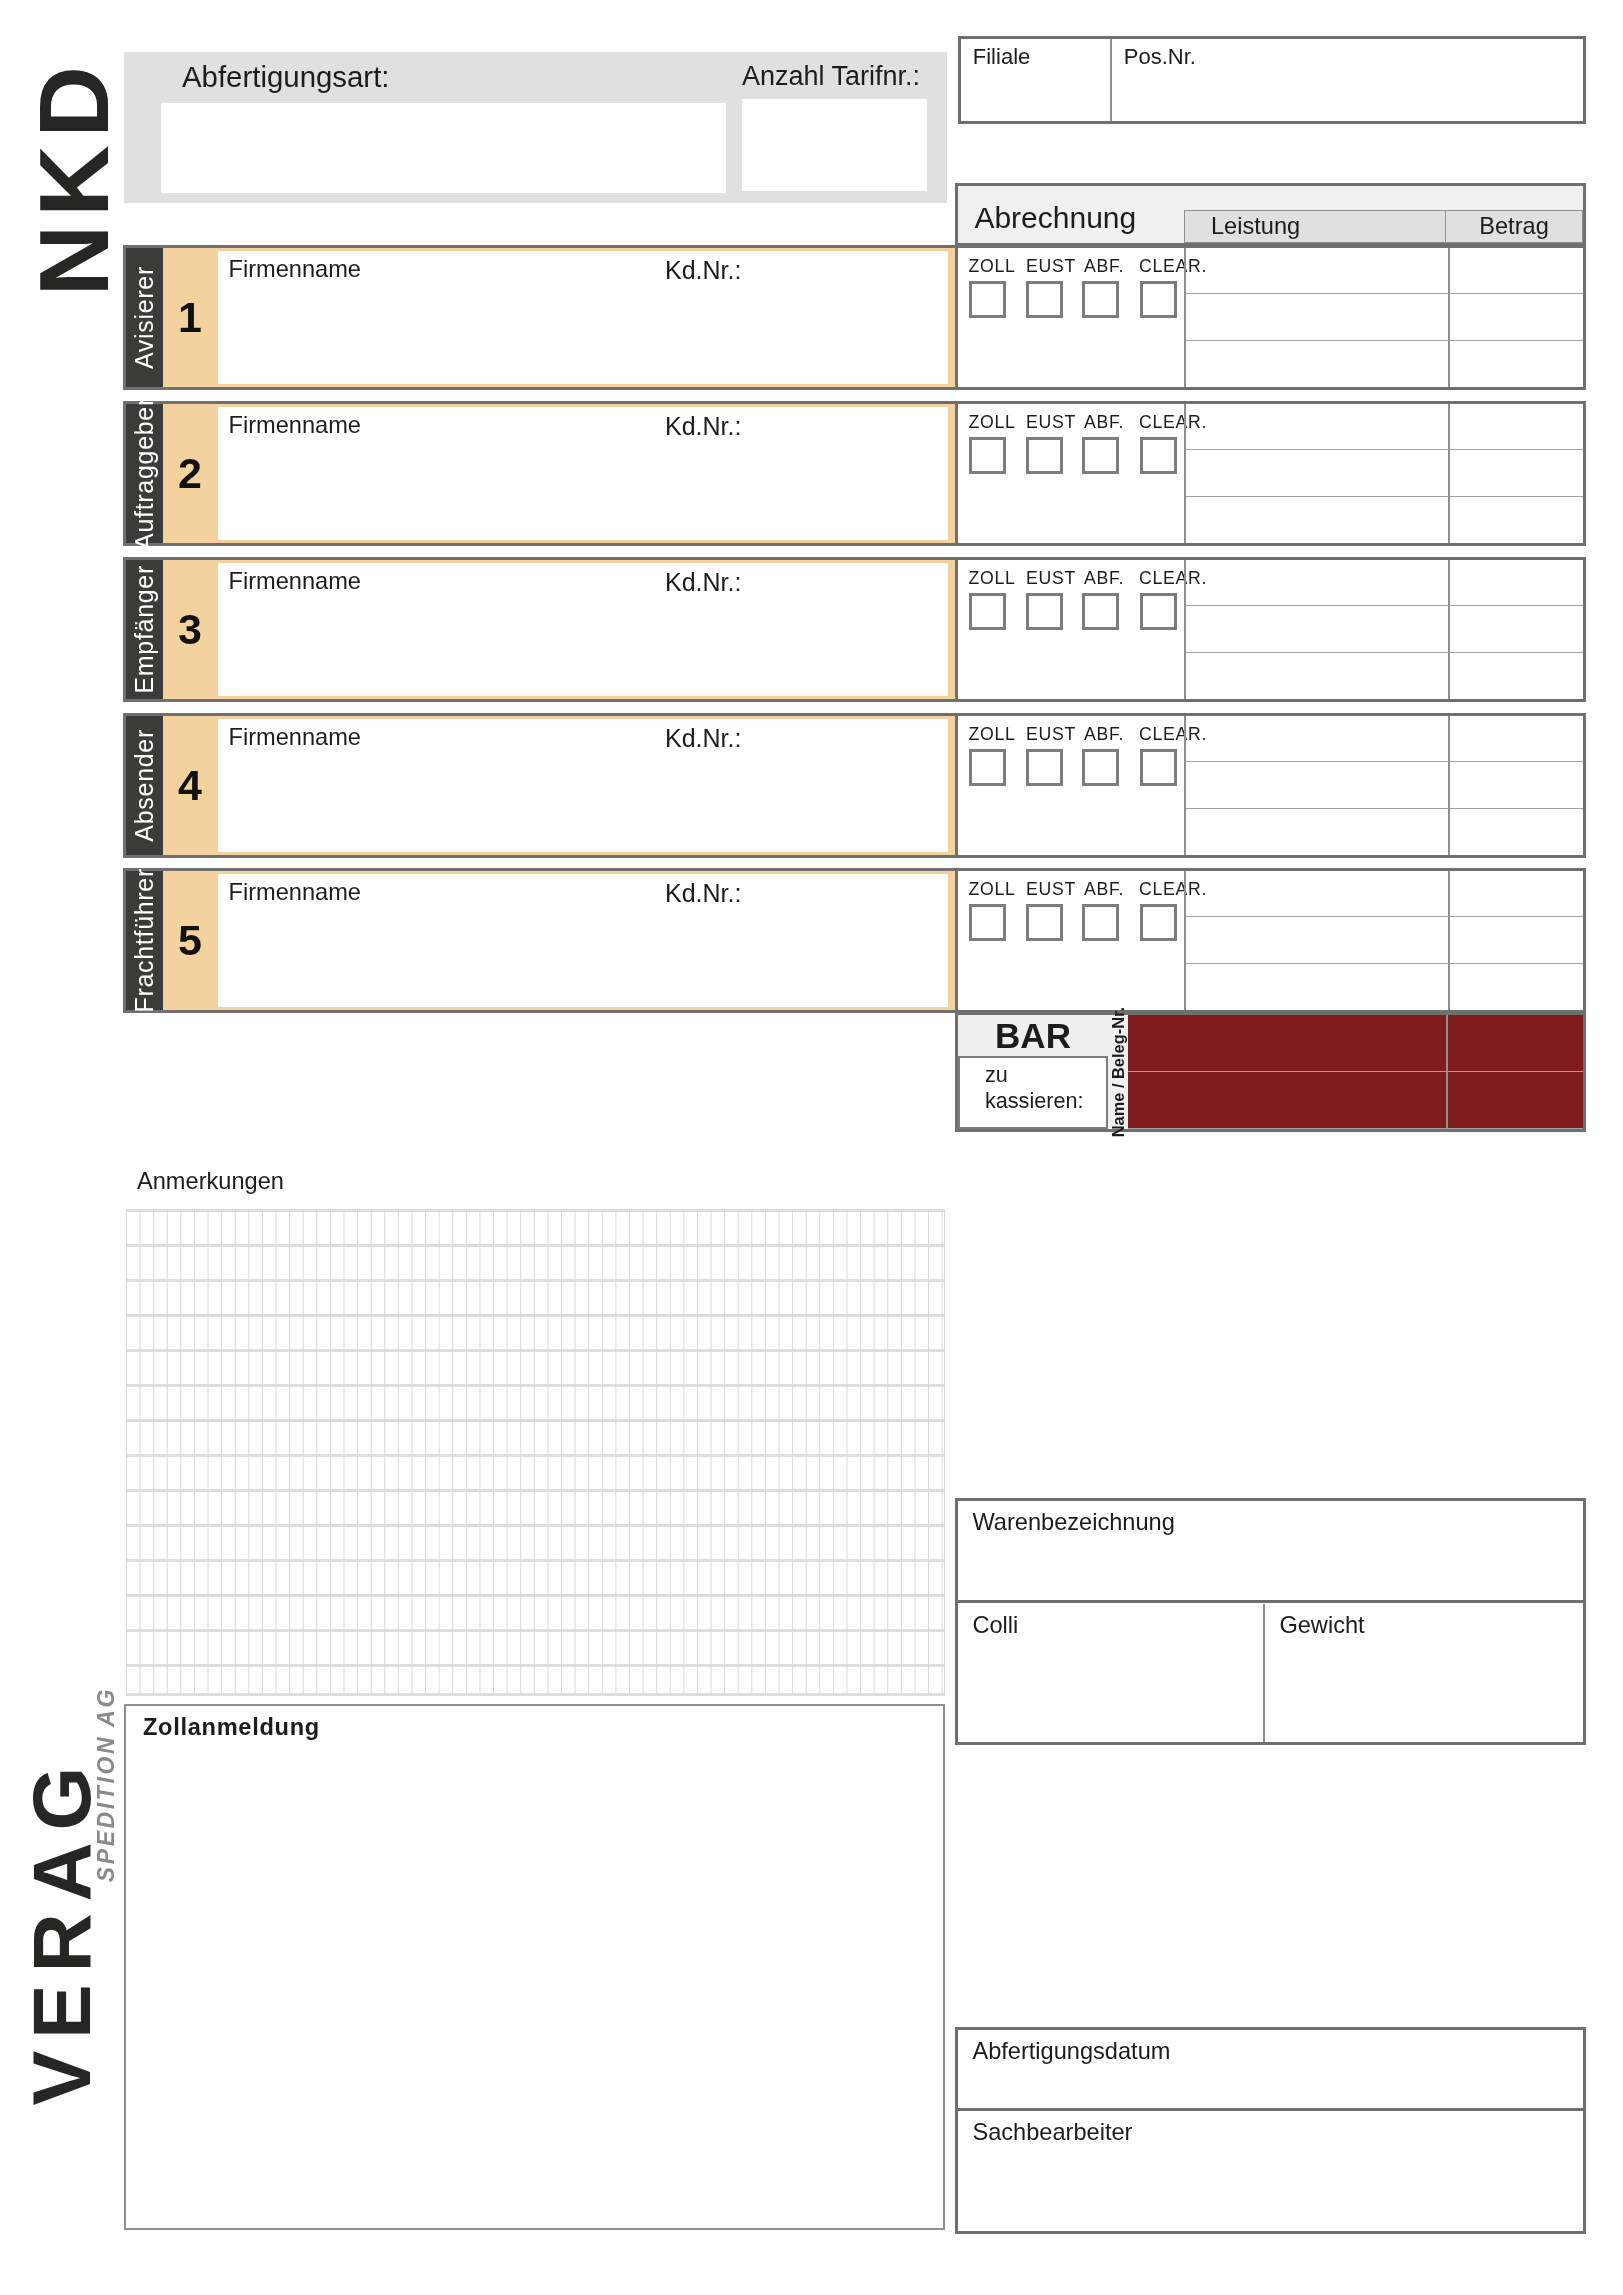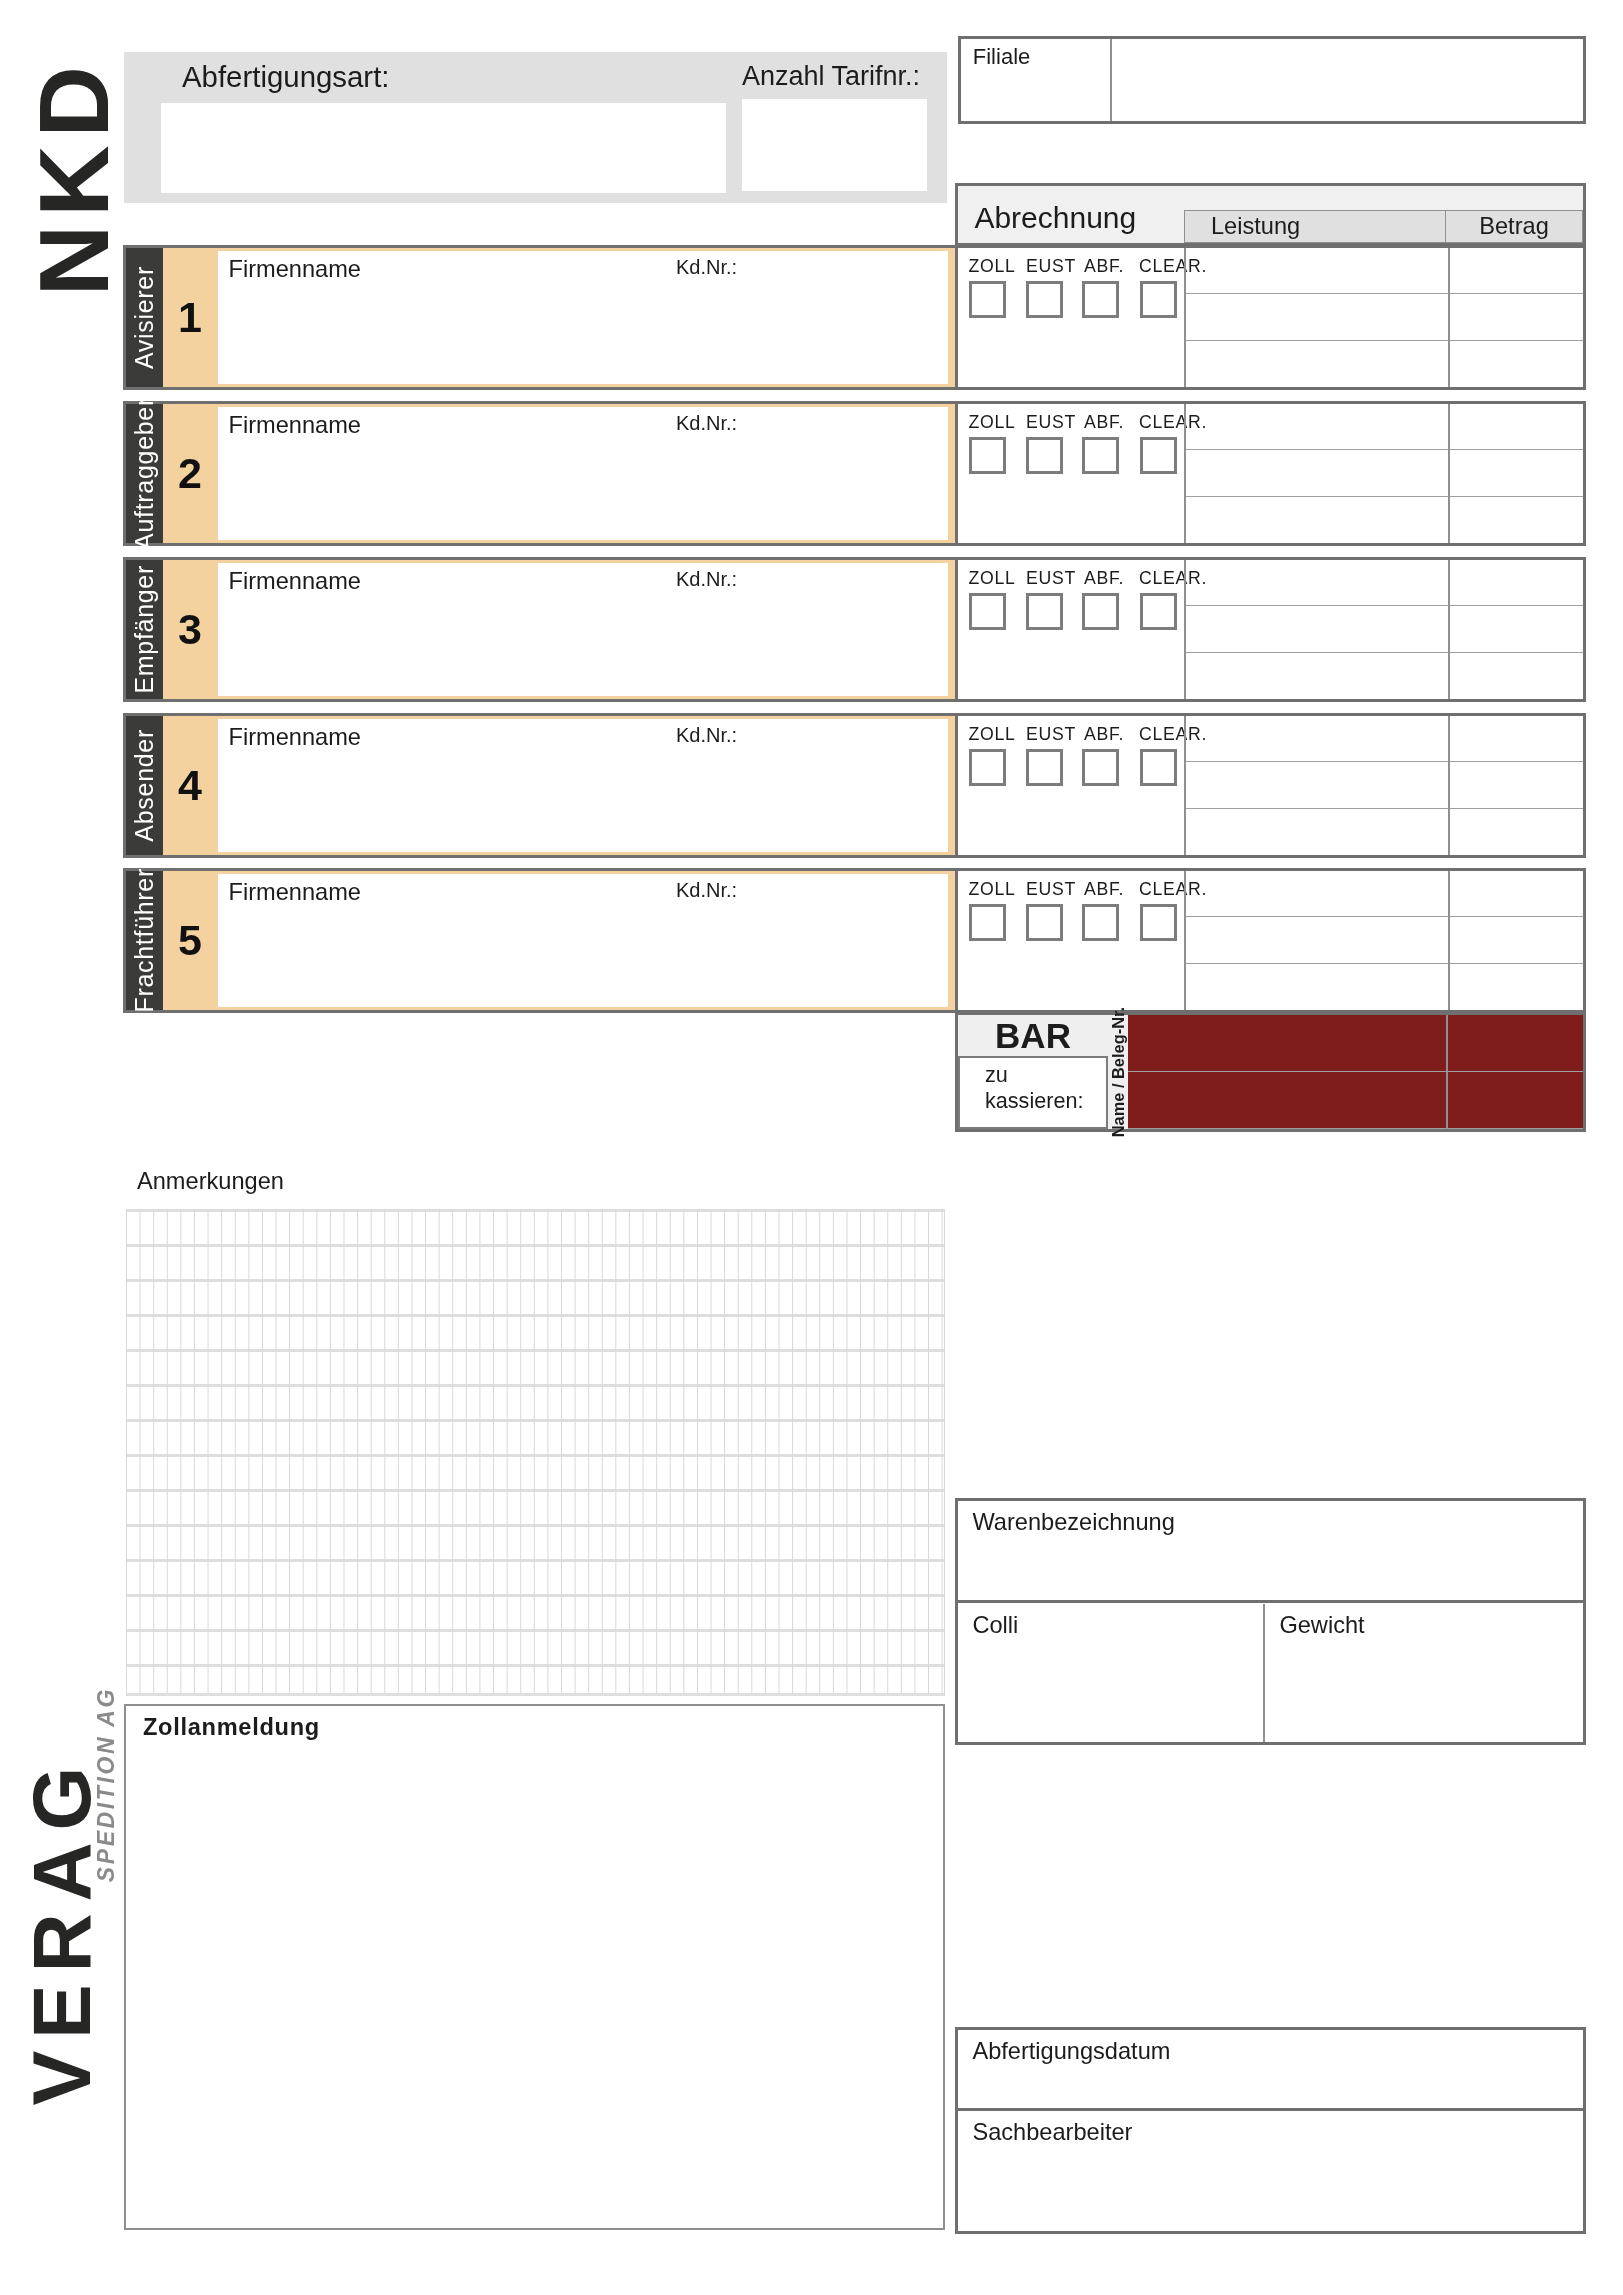--- a/index.html
+++ b/index.html
@@ -45,21 +45,21 @@
   .rowblk{position:absolute;left:123px;width:1464px;height:145px;}
   .lbox{position:absolute;left:0;top:0;width:836px;height:145px;background:#f4d2a0;
         border:3.3px solid #6f6f6f;box-sizing:border-box;}
   .darkstrip{position:absolute;left:0;top:0;bottom:0;width:37px;background:#3b3b39;
              display:flex;align-items:center;justify-content:center;}
   .rolelabel{font-size:25px;color:#ffffff;letter-spacing:0.7px;}
   .num{position:absolute;left:37px;top:0;bottom:0;width:54px;display:flex;align-items:center;
        justify-content:center;font-size:43px;font-weight:bold;color:#111;}
   .whiteinner{position:absolute;left:92px;top:3.3px;bottom:3.3px;right:7.9px;background:#fff;}
   .flabel{position:absolute;left:10.5px;top:5.2px;font-size:23.6px;}
-  .kdlabel{position:absolute;left:458px;top:5.2px;font-size:20px;}
+  .kdlabel{position:absolute;left:447px;top:5.2px;font-size:25px;}
   .rbox{position:absolute;left:832px;top:0;width:631px;height:145px;background:#fff;
         border:3.3px solid #6f6f6f;box-sizing:border-box;}
   .cbzone{position:absolute;left:0;top:0;width:210px;bottom:0;}
   .cblabel{position:absolute;top:7.9px;font-size:17.7px;letter-spacing:0.7px;}
   .cbox{position:absolute;top:33px;width:37px;height:37px;border:3.3px solid #7c7c7c;
         background:#fff;box-sizing:border-box;}
   .acct{position:absolute;left:226px;top:0;right:0;bottom:0;border-left:2px solid #8f8f8f;
         display:grid;grid-template-columns:262px 1fr;grid-auto-rows:1fr;}
   .acell{border-bottom:1.3px solid #a0a0a0;}
   .bcell{border-bottom:1.3px solid #a0a0a0;border-left:2px solid #8f8f8f;}
@@ -126,20 +126,23 @@
     <span class="tb-label1">Abfertigungsart:</span>
     <span class="tb-label2">Anzahl Tarifnr.:</span>
     <div class="tb-input1"></div>
     <div class="tb-input2"></div>
   </div>
 
   <div class="filbox">
     <div class="filcell">
       <span class="clabel">Filiale</span>
     </div>
+    <div class="poscell">
+      <span class="clabel">Pos.Nr.</span>
+    </div>
   </div>
 
   <div class="abrbox">
     <span class="abrtitle">Abrechnung</span>
     <div class="lhead">Leistung</div>
     <div class="bhead">Betrag</div>
   </div>
 
   <div class="rowblk" style="top:245px">
     <div class="lbox">

